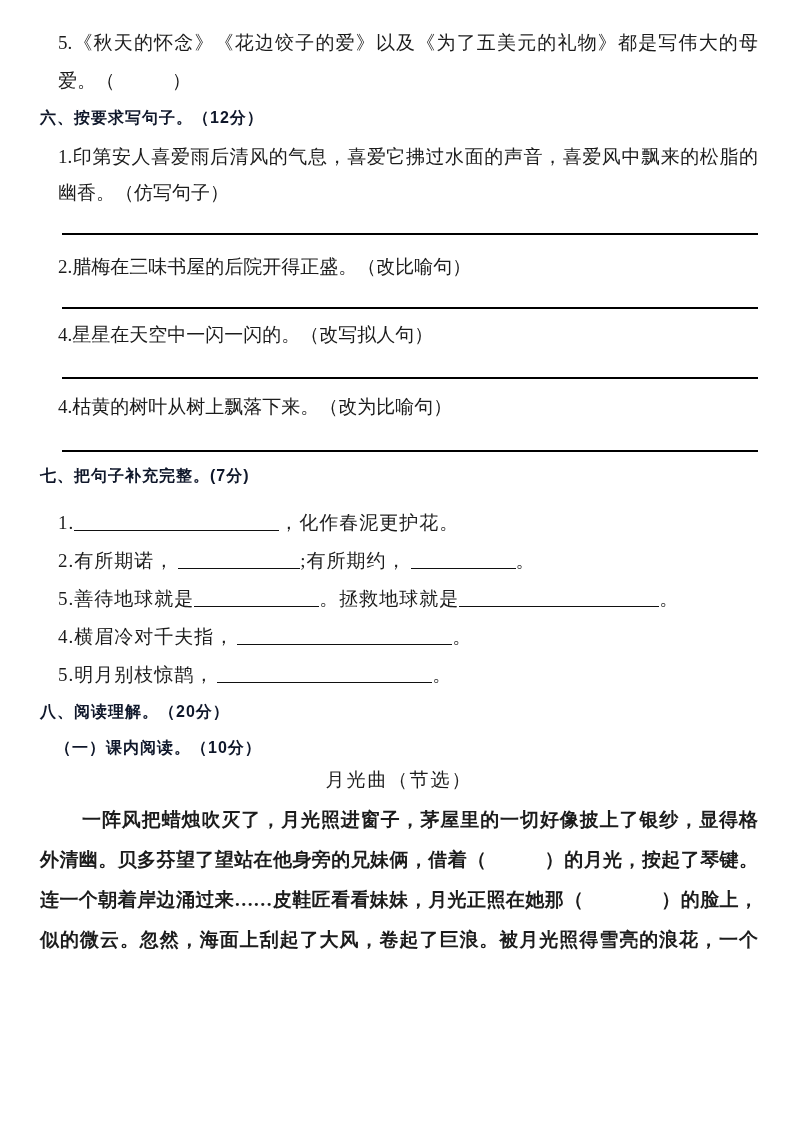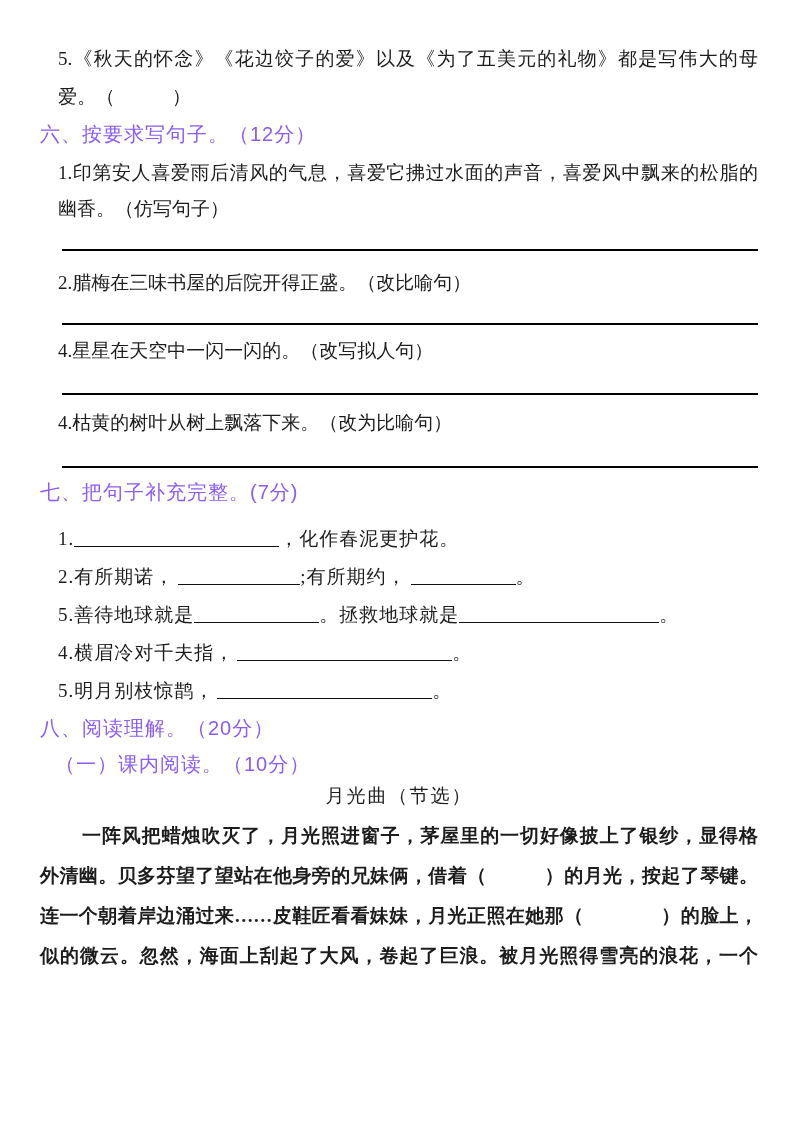--- a/index.html
+++ b/index.html
@@ -3,45 +3,45 @@
 <meta charset="utf-8">
 <style>
   html,body { margin:0; padding:0; }
   body { background:#e8e8e8; }
   .page {
     position:relative;
     width:792px; height:1122px;
     margin:0 auto;
     background:#ffffff;
     box-sizing:border-box;
-    padding:40px 34px 0 40px;
+    padding:24px 34px 0 40px;
     font-family:"Liberation Serif", serif;
     font-size:19px;
     color:#1c1c1c;
     overflow:hidden;
   }
   .t { line-height:36px; }
   .item { margin-left:18px; }
   .fill { text-align:justify; text-align-last:justify; }
   .rule {
     border-bottom:2px solid #000;
     margin-left:22px;
     height:0;
   }
   .rule1 { margin-top:22px; }
   .rule2 { margin-top:22px; }
   .rule3 { margin-top:24px; }
   .rule4 { margin-top:25px; }
   .heading {
     font-family:"Liberation Sans", sans-serif;
-    font-weight:normal;
-    font-size:20px;
+    font-weight:bold;
+    font-size:16px;
     line-height:36px;
     letter-spacing:1px;
-    color:#8b5cf6;
+    color:#0f172a;
   }
   .h6 { margin-top:0; }
   .h7 { margin-top:6px; }
   .h8 { margin-top:0; }
   .sub { margin-left:15px; }
   .q5-1 { line-height:38px; }
   .q5-2 { line-height:38px; }
   .m3 { margin-top:3px; }
   .m8 { margin-top:8px; }
   .m10 { margin-top:10px; }

